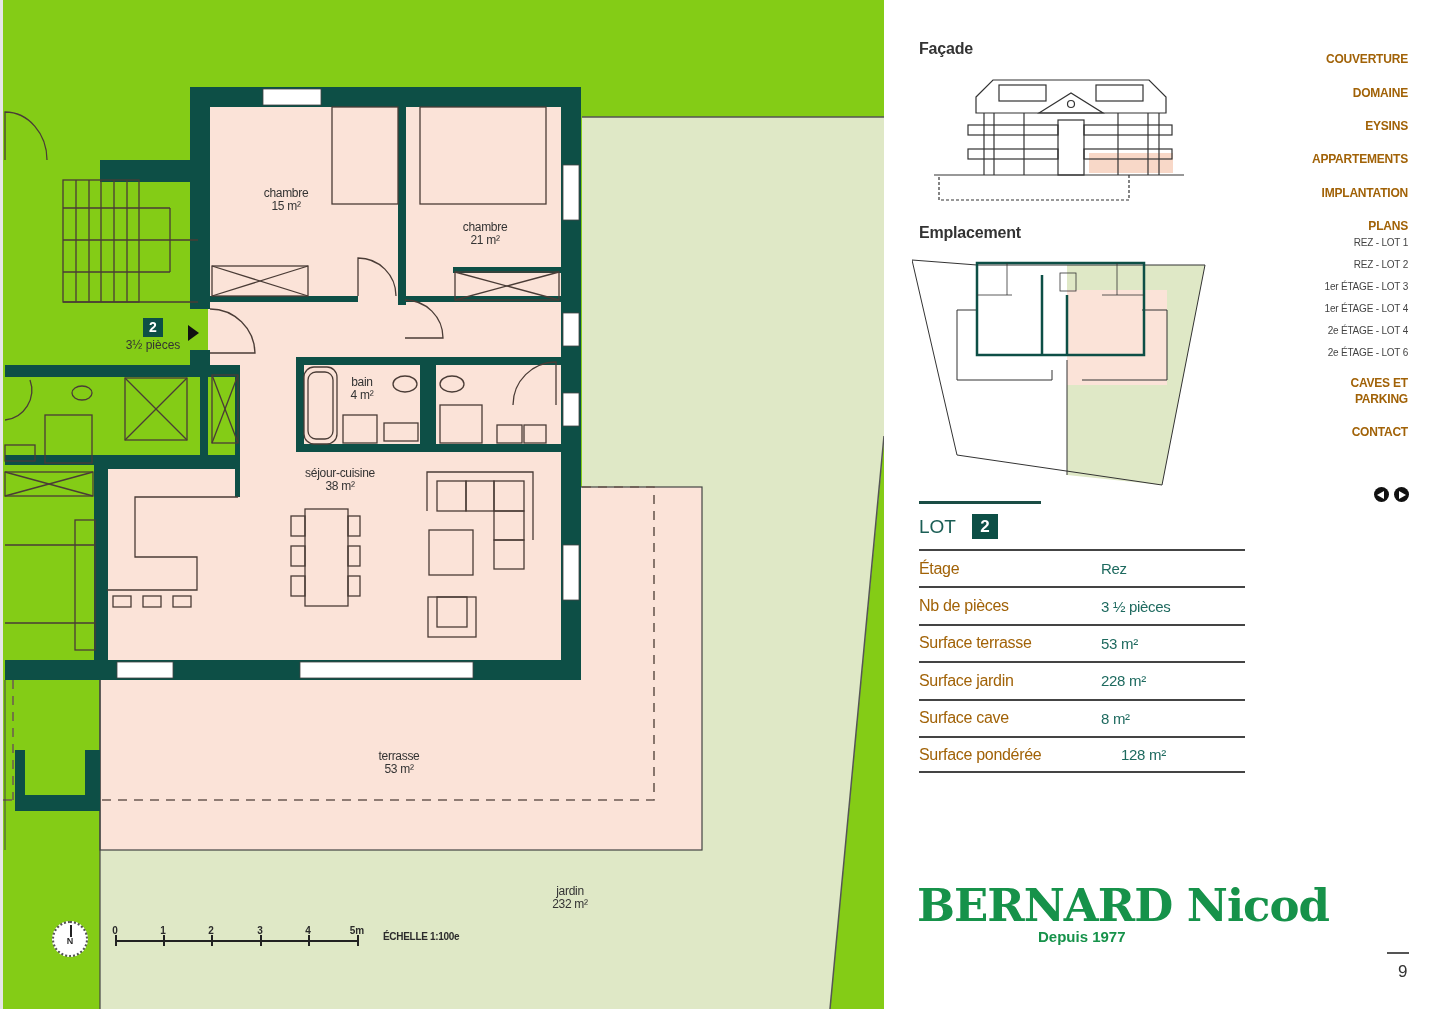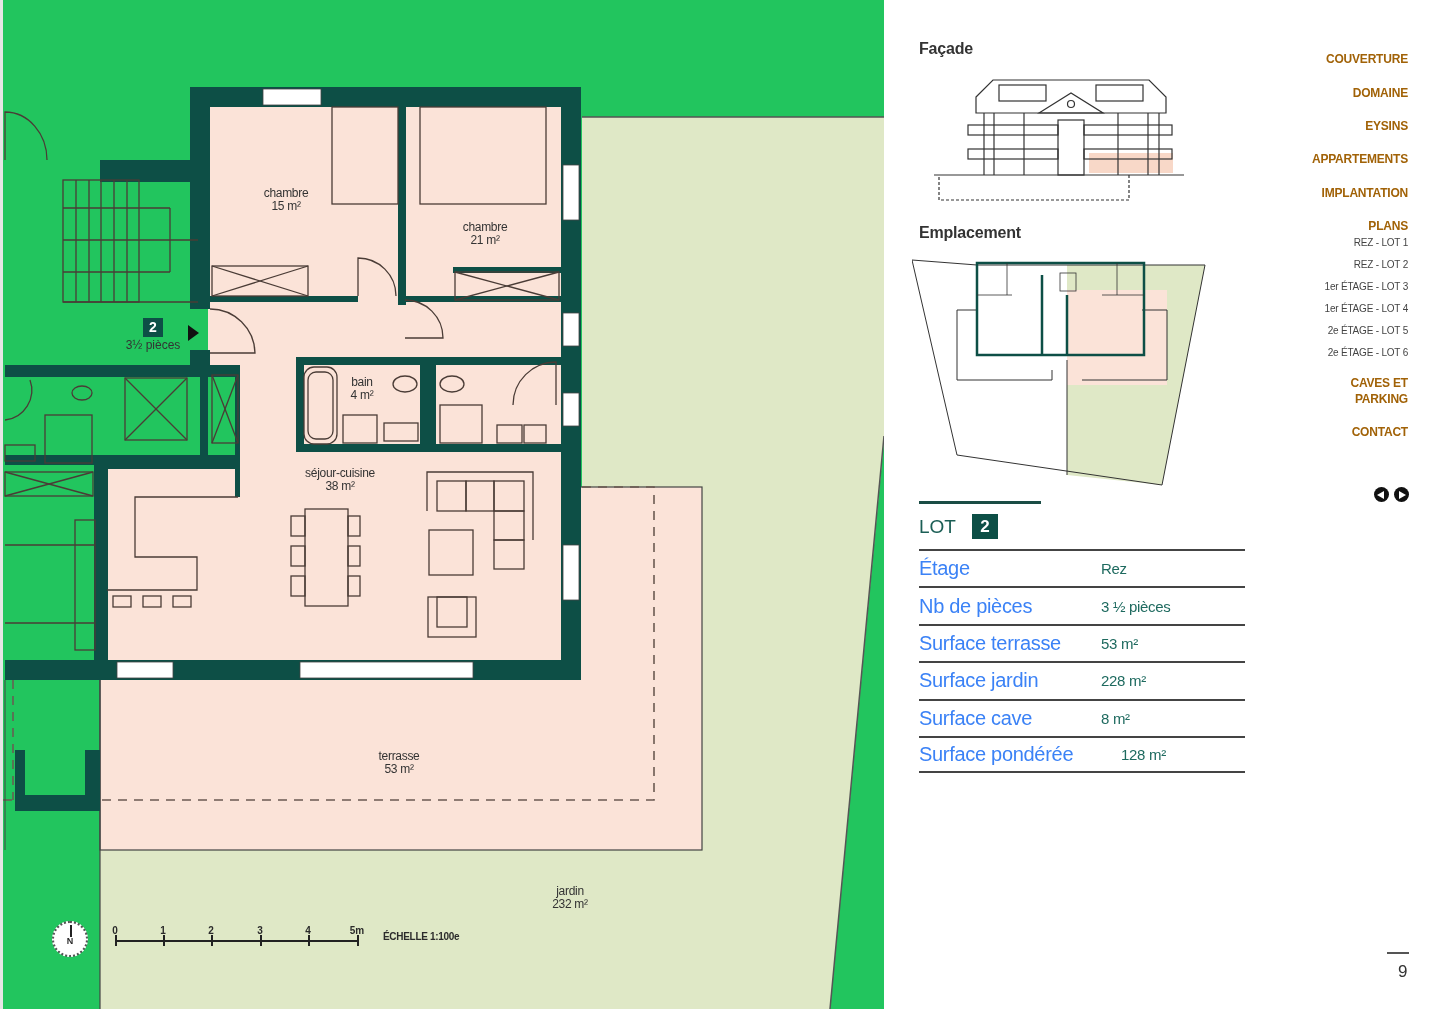--- a/index.html
+++ b/index.html
@@ -4,21 +4,21 @@
 <style>
   html, body { margin: 0; padding: 0; }
   body {
     width: 1440px; height: 1009px; position: relative; overflow: hidden;
     background: #ffffff;
     font-family: "Liberation Sans", "DejaVu Sans", sans-serif;
     color: #2b2b2b;
   }
   .left-page {
     position: absolute; left: 0; top: 0; width: 884px; height: 1009px;
-    background: #22c55e; overflow: hidden;
+    background: #84cc16; overflow: hidden;
   }
   .left-page .edge { position:absolute; left:0; top:0; width:3px; height:1009px; background:#e6e6e6; }
   .plan-svg { position: absolute; left: 0; top: 0; }
   .room-label {
     position: absolute; text-align: center; font-size: 12px; line-height: 13px;
     color: #333; transform: translateX(-50%); white-space: nowrap;
     letter-spacing: -0.3px;
   }
   .lot-marker { position:absolute; left:118px; top:318px; width:70px; text-align:center; }
   .lot-marker .num {
@@ -52,21 +52,21 @@
   .lot-header .badge {
     display:inline-block; background:#0d4f46; color:#fff; width:26px; height:25px;
     text-align:center; line-height:25px; font-size:17px; font-weight:bold;
   }
   .specs { position:absolute; left:35px; top:549px; width:326px; }
   .spec-row {
     height:37.4px; border-top:2px solid #444; display:flex; align-items:center;
     box-sizing:border-box;
   }
   .spec-row:last-child { border-bottom:2px solid #444;gap:20px; }
-  .spec-row .k { width:182px; font-size:20px; color:#3b82f6; letter-spacing:-0.3px; }
+  .spec-row .k { width:182px; font-size:16px; color:#a16207; letter-spacing:-0.3px; }
   .spec-row .v { font-size:15px; color:#1e6a5f; letter-spacing:-0.3px; }
   .logo { position:absolute; left:33px; top:880px; width:330px; }
   .logo .brand { font-family:"DejaVu Serif", serif; font-size:45px; font-weight:bold; color:#16924a; letter-spacing:-1px; line-height:52px; white-space:nowrap; }
   .logo .sub { font-size:15px; font-weight:bold; color:#16924a; margin-left:121px; margin-top:-4px; }
 
   .nav { position:absolute; right:32px; top:52px; text-align:right; }
   .nav .item { font-size:12px; font-weight:bold; color:#a16207; letter-spacing:-0.2px; cursor:pointer; }
   .nav .sub { font-size:10px; color:#444; cursor:pointer; letter-spacing:-0.2px; }
   .nav-arrows { position:absolute; right:31px; top:487px; display:flex; gap:5px; }
   .nav-arrows .arr {
@@ -354,36 +354,40 @@
     <div class="spec-row">
       <span class="k">Surface cave</span>
       <span class="v">8 m²</span>
     </div>
     <div class="spec-row">
       <span class="k">Surface pondérée</span>
       <span class="v">128 m²</span>
     </div>
   </div>
 
+  <div class="logo">
+    <div class="brand">BERNARD Nicod</div>
+    <div class="sub">Depuis 1977</div>
+  </div>
 
   <div class="page-num-line"></div>
   <div class="page-num">9</div>
 
   <nav class="nav">
     <div class="item" style="margin-bottom:20px;">COUVERTURE</div>
     <div class="item" style="margin-bottom:19px;">DOMAINE</div>
     <div class="item" style="margin-bottom:19px;">EYSINS</div>
     <div class="item" style="margin-bottom:20px;">APPARTEMENTS</div>
     <div class="item" style="margin-bottom:19px;">IMPLANTATION</div>
     <div class="item" style="margin-bottom:4px;">PLANS</div>
     <div class="sub" style="margin-bottom:11px;">REZ - LOT 1</div>
     <div class="sub" style="margin-bottom:11px;">REZ - LOT 2</div>
     <div class="sub" style="margin-bottom:11px;">1er ÉTAGE - LOT 3</div>
     <div class="sub" style="margin-bottom:11px;">1er ÉTAGE - LOT 4</div>
-    <div class="sub" style="margin-bottom:11px;">2e ÉTAGE - LOT 5</div>
+    <div class="sub" style="margin-bottom:11px;">2e ÉTAGE - LOT 4</div>
     <div class="sub" style="margin-bottom:17px;">2e ÉTAGE - LOT 6</div>
     <div class="item" style="margin-bottom:18px; width:62px; margin-left:auto; line-height:16px;">CAVES ET PARKING</div>
     <div class="item">CONTACT</div>
   </nav>
 
   <div class="nav-arrows">
     <div class="arr prev"></div>
     <div class="arr next"></div>
   </div>
 </div>

